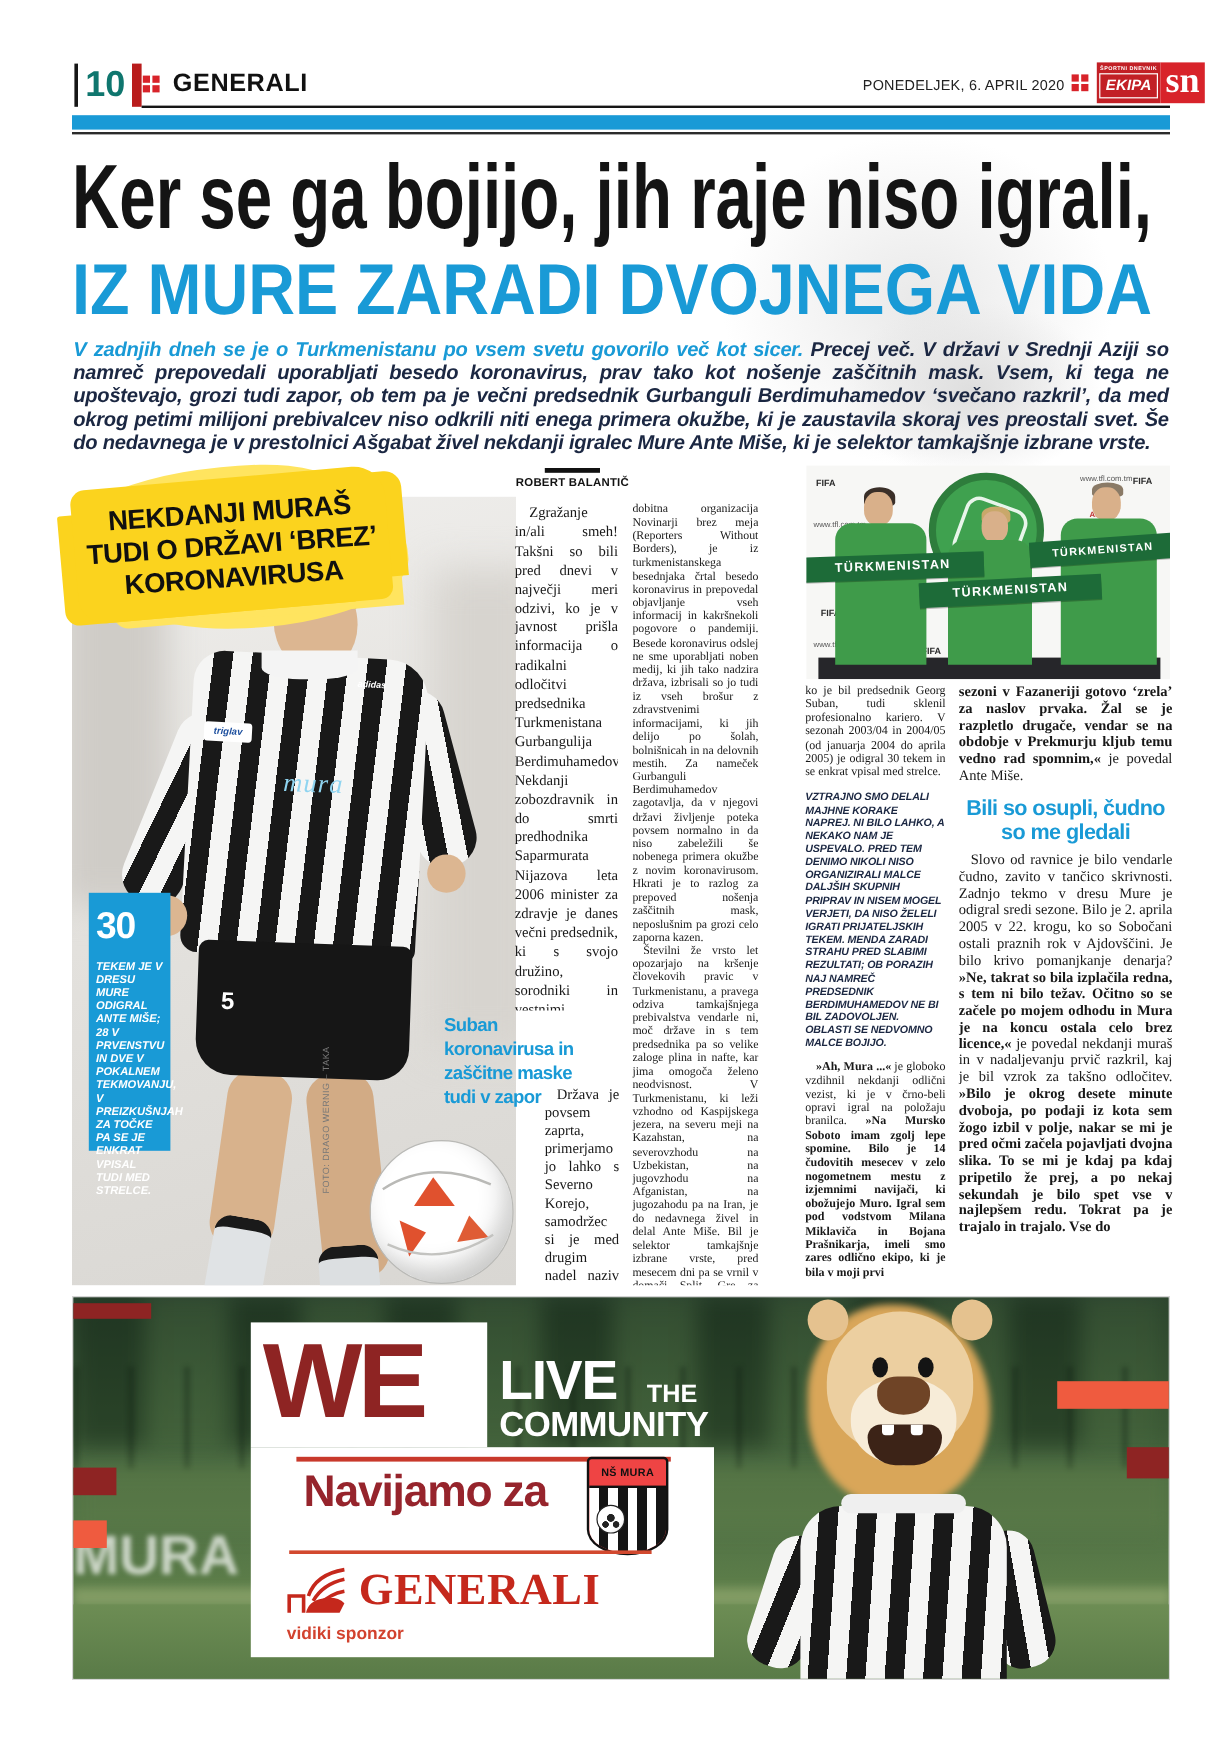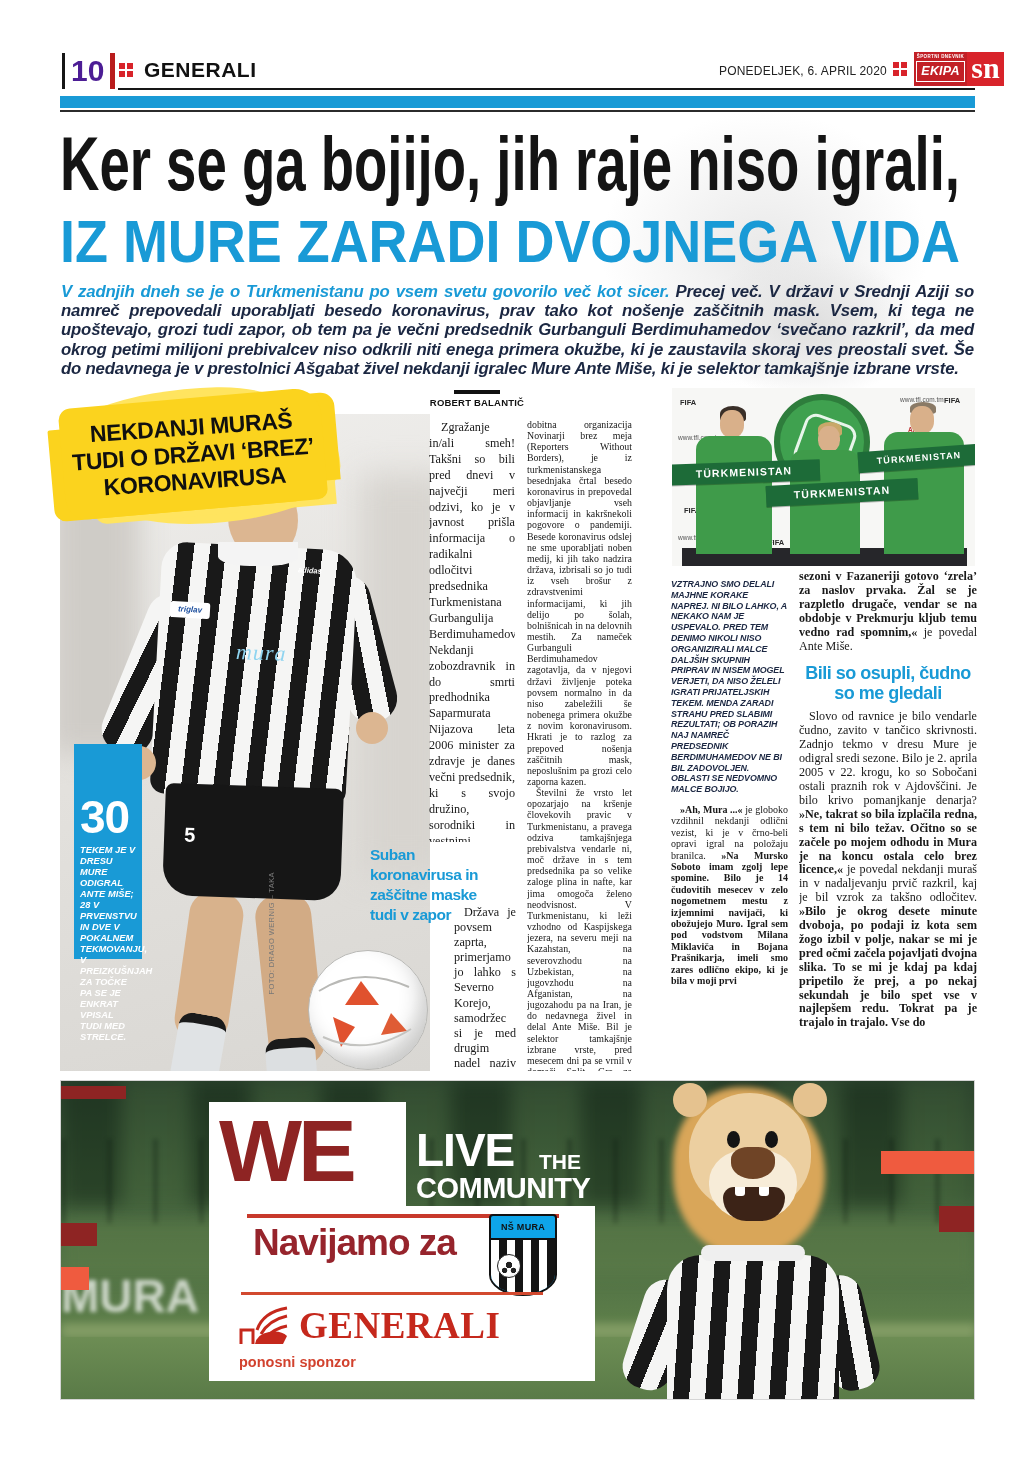--- a/index.html
+++ b/index.html
@@ -2,21 +2,21 @@
 <html><head>
 <meta charset="utf-8">
 <style>
   html,body{margin:0;padding:0;background:#fff;}
   .page{position:relative;width:1023px;height:1467px;background:#fff;overflow:hidden;
         font-family:"Liberation Sans",sans-serif;color:#151515;}
   .abs{position:absolute;}
 
   
   .pagenum{left:62px;top:53px;height:36px;line-height:36px;font-size:30px;font-weight:700;
-           color:#4c1d95;border-left:3px solid #161616;border-right:5px solid #b91c1c;padding:0 6px;}
+           color:#0f766e;border-left:3px solid #161616;border-right:8px solid #b91c1c;padding:0 6px;}
   .dots{display:grid;grid-template-columns:6px 6px;grid-auto-rows:6px;gap:2px;}
   .dots i{background:#d8232a;display:block;}
   .dots-a{left:119px;top:63px;} .dots-b{left:893px;top:62px;}
   .section{left:144px;top:58px;font-size:21px;font-weight:700;letter-spacing:.5px;color:#111;}
   .date{right:136px;top:64px;font-size:12px;color:#222;letter-spacing:.2px;}
   .hdr-rule{left:118px;top:88px;width:857px;height:2px;background:#161616;}
   .bluebar{left:60px;top:96px;width:915px;height:12px;background:#199ad6;}
   .bluebar-rule{left:60px;top:110px;width:915px;height:2px;background:#2b2b2b;}
   .logo{left:914px;top:52px;width:90px;height:34px;}
   .logo-left{left:0;top:0;width:53px;height:34px;background:#c22026;box-sizing:border-box;padding:2px 2px;}
@@ -81,21 +81,21 @@
   .pp-legR{left:202px;top:480px;width:56px;height:172px;background:#d2ab85;border-radius:22px;transform:rotate(-6deg);}
   .pp-sockL{left:112px;top:600px;width:48px;height:90px;background:#e0e3e5;border-top:10px solid #1a1a1a;
             border-radius:14px;transform:rotate(10deg);}
   .pp-sockR{left:208px;top:624px;width:50px;height:92px;background:#dcdfe1;border-top:10px solid #1a1a1a;
             border-radius:14px;transform:rotate(-4deg);}
   .ball{left:248px;top:536px;width:118px;height:118px;border-radius:50%;border:1px solid #b9b9b6;
         background:radial-gradient(circle at 38% 32%,#ffffff 55%,#e6e6e3);box-shadow:inset -8px -12px 20px rgba(0,0,0,.16);overflow:hidden;}
 
   
   .stat{left:74px;top:744px;width:68px;height:215px;background:#199ad6;box-sizing:border-box;padding:6px 6px;z-index:7;}
-  .stat-num{font-size:46px;line-height:44px;font-weight:700;color:#fff;letter-spacing:-1px;margin-top:45px;}
+  .stat-num{font-size:31px;line-height:44px;font-weight:700;color:#fff;letter-spacing:-1px;}
   .stat-text{margin-top:6px;font-size:9.3px;line-height:11px;font-weight:700;font-style:italic;color:#fff;}
   .credit{left:267px;top:872px;writing-mode:vertical-rl;transform:rotate(180deg);font-size:7.5px;
           color:#777;letter-spacing:.4px;z-index:7;}
 
   
   .bt{font-family:"Liberation Serif",serif;text-align:justify;color:#181818;}
   .bt p{margin:0;}
   .b{font-weight:700;}
   .col1p1{left:429px;top:420px;width:86px;height:422px;font-size:12.2px;line-height:15.9px;overflow:hidden;}
   .col1p1 p{text-indent:12px;}
@@ -143,21 +143,21 @@
   .ad-grass{left:0;top:256px;width:915px;height:64px;background:linear-gradient(180deg,#6d8d54,#597a47);}
   .ad-board{left:0;top:188px;font-size:46px;font-weight:700;color:rgba(255,255,255,.7);filter:blur(2px);z-index:1;}
   .boxA{left:148px;top:21px;width:197px;height:104px;background:#fff;z-index:3;}
   .ad-we{left:158px;top:18px;font-size:88px;line-height:104px;font-weight:700;letter-spacing:-4px;color:#8e2423;z-index:4;}
   .ad-live{left:355px;top:42px;font-size:46px;font-weight:700;color:#fff;letter-spacing:-1px;z-index:4;}
   .ad-the{left:478px;top:69px;font-size:21px;font-weight:700;color:#fff;z-index:4;}
   .ad-comm{left:355px;top:91px;font-size:29px;font-weight:700;color:#fff;letter-spacing:-.5px;z-index:4;}
   .boxB{left:148px;top:125px;width:386px;height:175px;background:#fff;z-index:3;}
   .redline1{left:38px;top:8px;width:312px;height:4px;background:#c8392b;}
   .ad-navijamo{left:44px;top:16px;font-size:37px;font-weight:700;letter-spacing:-1px;color:#96242c;}
-  .crest{left:280px;top:8px;width:68px;height:82px;border:2px solid #111;background:#0ea5e9;box-sizing:border-box;
+  .crest{left:280px;top:8px;width:68px;height:82px;border:2px solid #111;background:#ef4444;box-sizing:border-box;
          border-radius:4px 4px 50% 50%/4px 4px 26% 26%;overflow:hidden;}
   .crest-top{height:22px;border-bottom:2px solid #111;font-size:9px;font-weight:700;text-align:center;
              line-height:22px;letter-spacing:.3px;color:#111;}
   .crest-stripes{height:58px;background:repeating-linear-gradient(90deg,#fff 0 8px,#141414 8px 16px);}
   .crest-ball{left:6px;top:38px;width:24px;height:24px;border-radius:50%;border:1.5px solid #222;box-sizing:border-box;
               background:radial-gradient(circle at 50% 45%,#222 3px,transparent 3.5px),
                          radial-gradient(circle at 30% 70%,#222 2.5px,transparent 3px),
                          radial-gradient(circle at 70% 70%,#222 2.5px,transparent 3px),
                          radial-gradient(circle at 35% 35%,#fff 60%,#ddd);}
   .redline2{left:32px;top:86px;width:302px;height:2.5px;background:#d2492f;}
@@ -319,20 +319,21 @@
     <div class="wrapblock"></div>
     <p>Država je povsem zaprta, primerjamo jo lahko s Severno Korejo, samodržec si je med drugim nadel naziv Arkadag oziroma zaščitnik turkmenistanskega jezika. In v tem duhu je naredil tudi zadnjo potezo. Kot je poročala nepri-</p>
   </div>
 
   <div class="abs col2 bt">
     <p>dobitna organizacija Novinarji brez meja (Reporters Without Borders), je iz turkmenistanskega besednjaka črtal besedo koronavirus in prepovedal objavljanje vseh informacij in kakršnekoli pogovore o pandemiji. Besede koronavirus odslej ne sme uporabljati noben medij, ki jih tako nadzira država, izbrisali so jo tudi iz vseh brošur z zdravstvenimi informacijami, ki jih delijo po šolah, bolnišnicah in na delovnih mestih. Za nameček Gurbanguli Berdimuhamedov zagotavlja, da v njegovi državi življenje poteka povsem normalno in da niso zabeležili še nobenega primera okužbe z novim koronavirusom. Hkrati je to razlog za prepoved nošenja zaščitnih mask, neposlušnim pa grozi celo zaporna kazen.</p>
     <p class="p2">Številni že vrsto let opozarjajo na kršenje človekovih pravic v Turkmenistanu, a pravega odziva tamkajšnjega prebivalstva vendarle ni, moč države in s tem predsednika pa so velike zaloge plina in nafte, kar jima omogoča želeno neodvisnost. V Turkmenistanu, ki leži vzhodno od Kaspijskega jezera, na severu meji na Kazahstan, na severovzhodu na Uzbekistan, na jugovzhodu na Afganistan, na jugozahodu pa na Iran, je do nedavnega živel in delal Ante Miše. Bil je selektor tamkajšnje izbrane vrste, pred mesecem dni pa se vrnil v domači Split. Gre za legendarnega igralca Hajduka, zagotovo pa so z ušesi zastrigli tudi številni navijači Mure, ki je ob koncu profesionalne poti igral v črno-belem dresu in v Fazaneriji,</p>
   </div>
 
   <div class="abs col3 bt">
+    <p>ko je bil predsednik Georg Suban, tudi sklenil profesionalno kariero. V sezonah 2003/04 in 2004/05 (od januarja 2004 do aprila 2005) je odigral 30 tekem in se enkrat vpisal med strelce.</p>
     <div class="pullq">VZTRAJNO SMO DELALI MAJHNE KORAKE NAPREJ. NI BILO LAHKO, A NEKAKO NAM JE USPEVALO. PRED TEM DENIMO NIKOLI NISO ORGANIZIRALI MALCE DALJŠIH SKUPNIH PRIPRAV IN NISEM MOGEL VERJETI, DA NISO ŽELELI IGRATI PRIJATELJSKIH TEKEM. MENDA ZARADI STRAHU PRED SLABIMI REZULTATI; OB PORAZIH NAJ NAMREČ PREDSEDNIK BERDIMUHAMEDOV NE BI BIL ZADOVOLJEN. OBLASTI SE NEDVOMNO MALCE BOJIJO.</div>
     <p class="p2"><span class="b">»Ah, Mura ...«</span><span> je globoko vzdihnil nekdanji odlični vezist, ki je v črno-beli opravi igral na položaju branilca. </span><span class="b">»Na Mursko Soboto imam zgolj lepe spomine. Bilo je 14 čudovitih mesecev v zelo nogometnem mestu z izjemnimi navijači, ki obožujejo Muro. Igral sem pod vodstvom Milana Miklaviča in Bojana Prašnikarja, imeli smo zares odlično ekipo, ki je bila v moji prvi</span></p>
   </div>
 
   <div class="abs col4 bt">
     <p><span class="b">sezoni v Fazaneriji gotovo ‘zrela’ za naslov prvaka. Žal se je razpletlo drugače, vendar se na obdobje v Prekmurju kljub temu vedno rad spomnim,«</span><span> je povedal Ante Miše.</span></p>
     <div class="subhead subhead2">Bili so osupli, čudno so me gledali</div>
     <p class="p2"><span>Slovo od ravnice je bilo vendarle čudno, zavito v tančico skrivnosti. Zadnjo tekmo v dresu Mure je odigral sredi sezone. Bilo je 2. aprila 2005 v 22. krogu, ko so Sobočani ostali praznih rok v Ajdovščini. Je bilo krivo pomanjkanje denarja? </span><span class="b">»Ne, takrat so bila izplačila redna, s tem ni bilo težav. Očitno so se začele po mojem odhodu in Mura je na koncu ostala celo brez licence,«</span><span> je povedal nekdanji muraš in v nadaljevanju prvič razkril, kaj je bil vzrok za takšno odločitev. </span><span class="b">»Bilo je okrog desete minute dvoboja, po podaji iz kota sem žogo izbil v polje, nakar se mi je pred očmi začela pojavljati dvojna slika. To se mi je kdaj pa kdaj pripetilo že prej, a po nekaj sekundah je bilo spet vse v najlepšem redu. Tokrat pa je trajalo in trajalo. Vse do</span></p>
   </div>
 
@@ -379,21 +380,21 @@
       <svg class="abs gen-emblem" width="58" height="50" viewBox="0 0 58 50">
         <g fill="none" stroke="#c5281c" stroke-width="3">
           <path d="M6 44 V30 h12 v14"></path>
           <path d="M22 30 q6 -18 30 -22"></path>
           <path d="M26 34 q8 -14 26 -18"></path>
           <path d="M30 38 q10 -10 22 -12"></path>
         </g>
         <path d="M20 44 q2 -10 14 -12 q12 -2 18 4 l-4 8 z" fill="#c5281c"></path>
       </svg>
       <div class="abs gen-text">GENERALI</div>
-      <div class="abs gen-note">ponosni sponzor</div>
+      <div class="abs gen-note">vidiki sponzor</div>
     </div>
 
     <div class="acc dr" style="left:0;top:5px;width:65px;height:13px;"></div>
     <div class="acc dr" style="left:0;top:142px;width:36px;height:23px;"></div>
     <div class="acc or" style="left:0;top:186px;width:28px;height:23px;"></div>
     <div class="acc or" style="left:820px;top:70px;width:95px;height:23px;"></div>
     <div class="acc dr" style="left:878px;top:125px;width:37px;height:26px;"></div>
   </div>
 
 </div>

